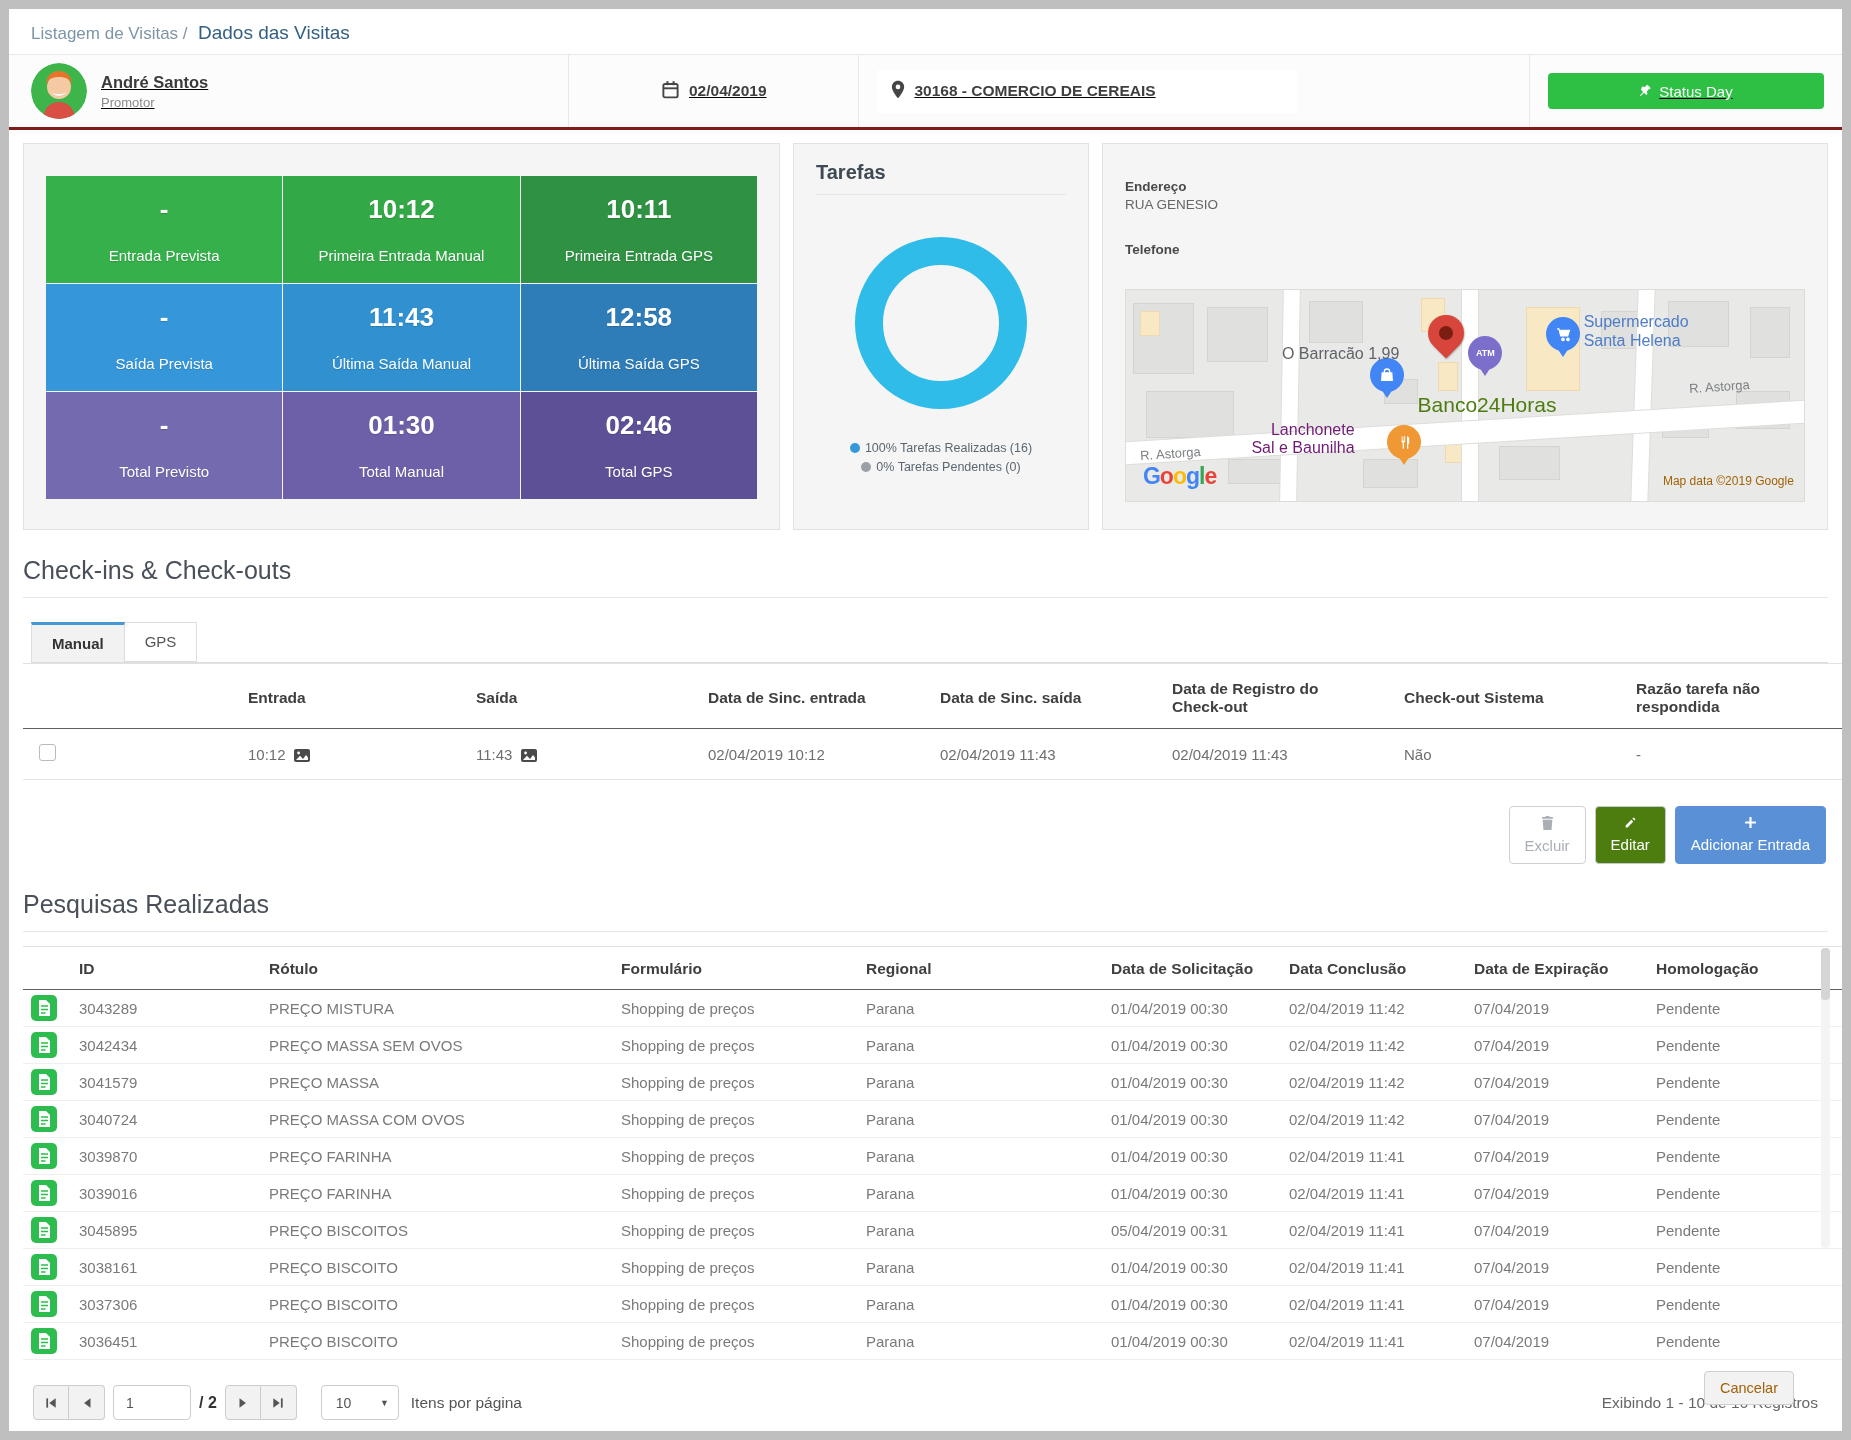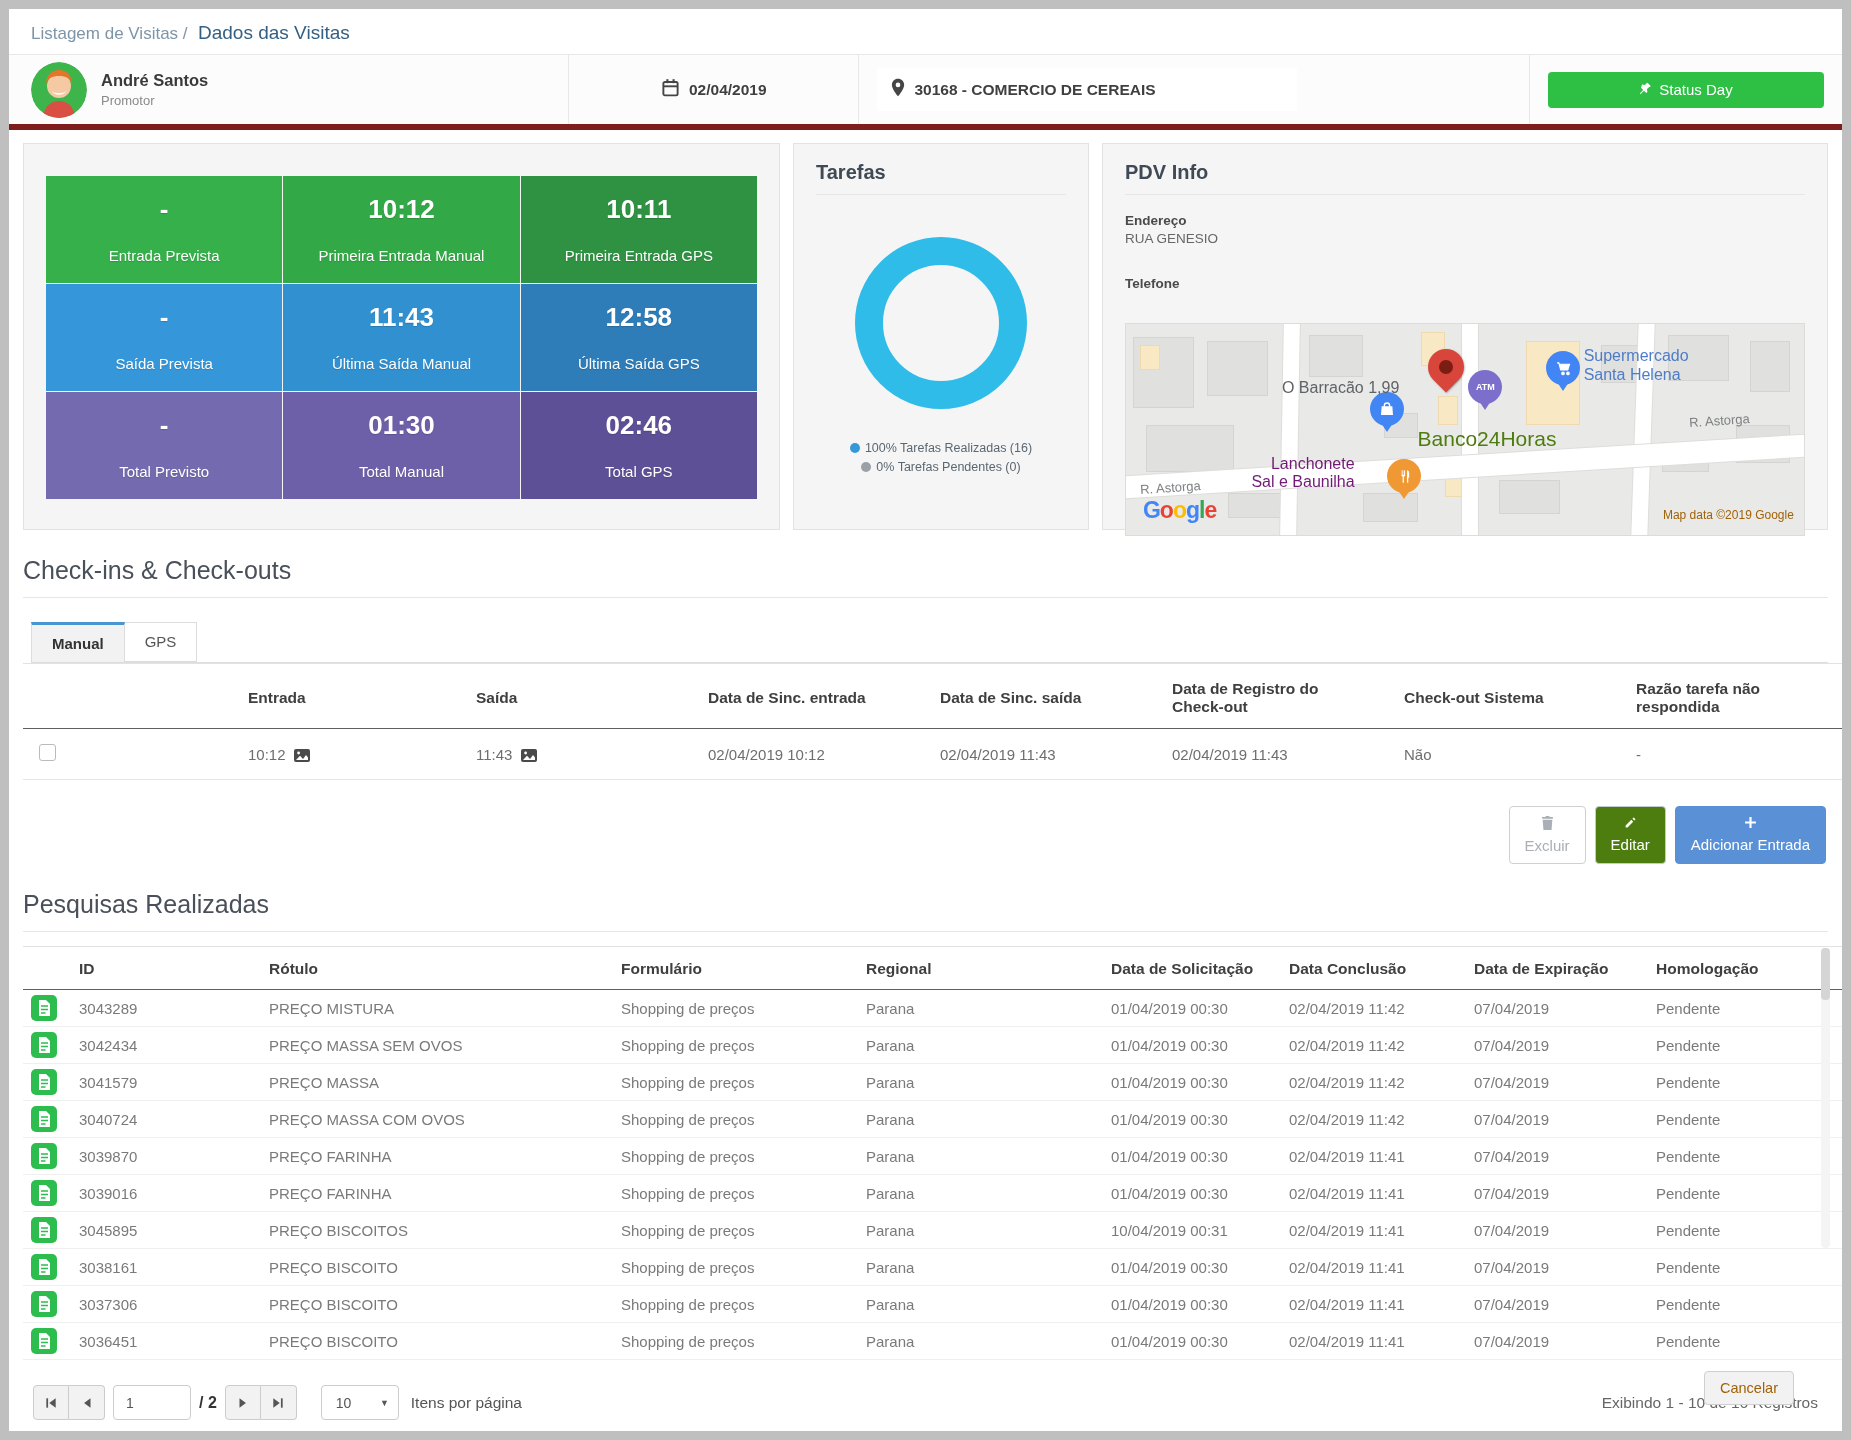--- a/index.html
+++ b/index.html
@@ -6,21 +6,21 @@
   html,body { width:1851px; height:1440px; }
   body { font-family:"Liberation Sans","DejaVu Sans",sans-serif; background:#bfbfbf; }
   .frame { position:relative; width:1851px; height:1440px; border:9px solid #bfbfbf; background:#fff; overflow:hidden; }
 
   
   .breadcrumb { padding:13px 0 10px 22px; background:#fff; }
   .bc-parent { color:#7e95a8; font-size:17px; cursor:pointer; }
   .bc-current { color:#325f83; font-size:19px; margin-left:6px; }
 
   
-  .hdr { display:flex; align-items:stretch; height:76px; background:#fcfcfc; border-top:1px solid #e8e8e8; border-bottom:6px solid #7f1d1d; }
+  .hdr { display:flex; align-items:stretch; height:76px; background:#fcfcfc; border-top:1px solid #e8e8e8; border-bottom:3px solid #7f1d1d;text-decoration:underline; }
   .hdr-cell { display:flex; align-items:center; border-right:1px solid #e8e8e8; padding:0 18px; }
   .hdr-cell:last-child { border-right:none; }
   .hc-user { width:617px; padding-left:22px; }
   .hc-date { width:318px; justify-content:center; }
   .hc-loc  { width:740px; }
   .hc-btn  { flex:1; justify-content:center; }
   .avatar { width:56px; height:56px; border-radius:50%; overflow:hidden; flex:0 0 56px; }
   .uname { margin-left:14px; }
   .uname .n { font-size:16.5px; font-weight:bold; color:#3a3a3a; }
   .uname .r { font-size:13px; color:#8a8a8a; margin-top:3px; }
@@ -228,21 +228,20 @@
     <div class="panel p-tasks">
       <div class="panel-title">Tarefas</div>
       <div class="donut" style="border-color: rgb(47, 188, 233);"></div>
       <div class="legend">
         <div><span class="legend-dot" style="background: rgb(52, 152, 219);"></span><span>100% Tarefas Realizadas (16)</span></div>
         <div><span class="legend-dot" style="background: rgb(154, 160, 166);"></span><span>0% Tarefas Pendentes (0)</span></div>
       </div>
     </div>
 
     <div class="panel p-pdv">
-      <div class="panel-title">PDV Info</div>
       <div class="pdv-label">Endereço</div>
       <div class="pdv-value">RUA GENESIO</div>
       <div class="pdv-label pdv-phone">Telefone</div>
 
       <div class="map">
 
         <div class="blk" style="left:1%;top:6%;width:9%;height:34%"></div>
         <div class="blk" style="left:3%;top:48%;width:13%;height:22%"></div>
         <div class="blk peach" style="left:2%;top:10%;width:3%;height:12%"></div>
         <div class="blk" style="left:12%;top:8%;width:9%;height:26%"></div>
@@ -549,21 +548,21 @@
                     <line x1="10" y1="11" x2="17" y2="11"></line>
                     <line x1="10" y1="14.5" x2="17" y2="14.5"></line>
                     <line x1="10" y1="18" x2="14.5" y2="18"></line>
                   </g>
                 </svg>
     </span></td>
     <td class="sv">3045895</td>
     <td class="sv">PREÇO BISCOITOS</td>
     <td class="sv">Shopping de preços</td>
     <td class="sv">Parana</td>
-    <td class="sv">10/04/2019 00:31</td>
+    <td class="sv">05/04/2019 00:31</td>
     <td class="sv">02/04/2019 11:41</td>
     <td class="sv">07/04/2019</td>
     <td class="sv">Pendente</td>
   </tr>
 
   <tr>
     <td><span class="doc-icon">
       <svg width="26" height="26" viewBox="0 0 26 26">
                   <rect width="26" height="26" rx="5" fill="#2dbd4e"></rect>
                   <path d="M8 5h7l4 4v12H8z" fill="#fff"></path>

